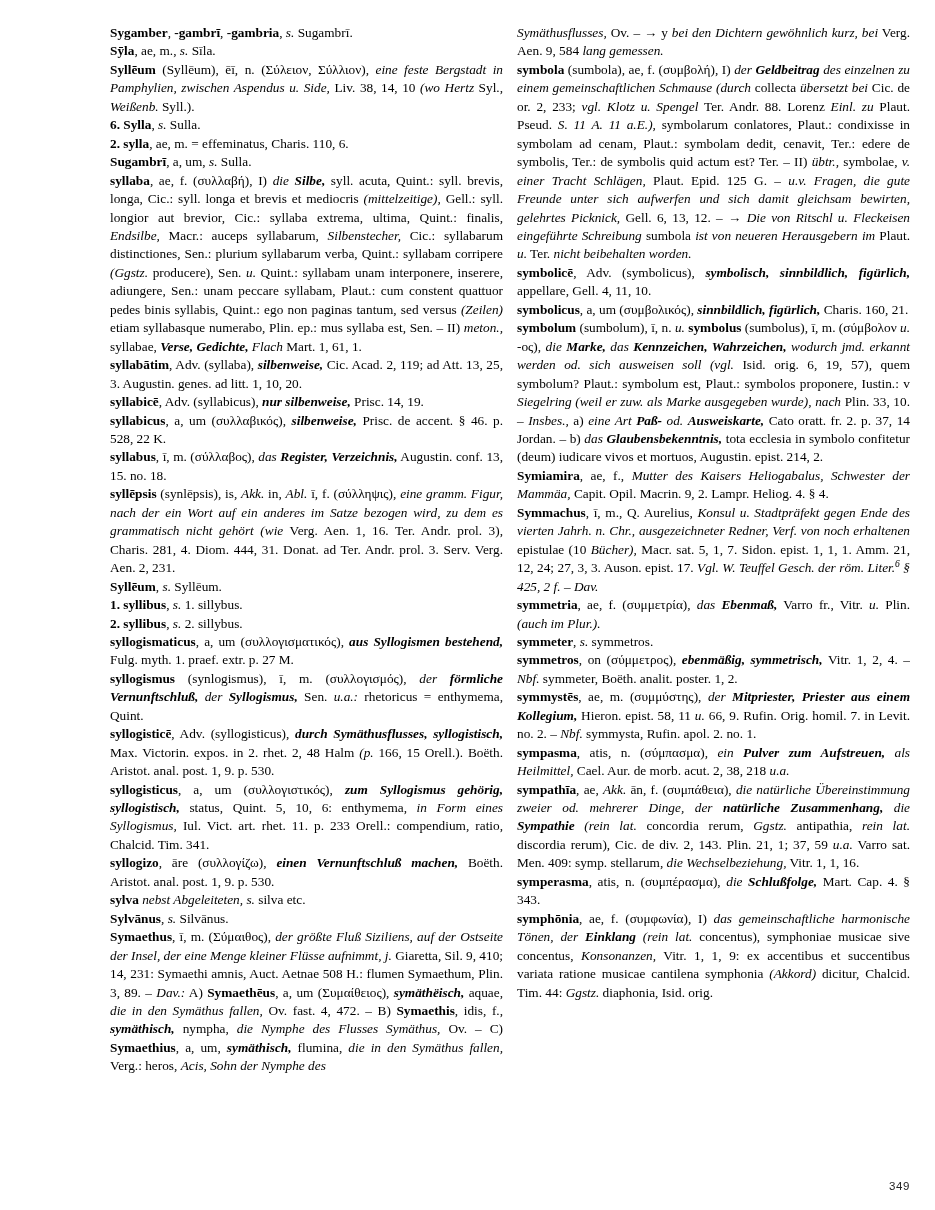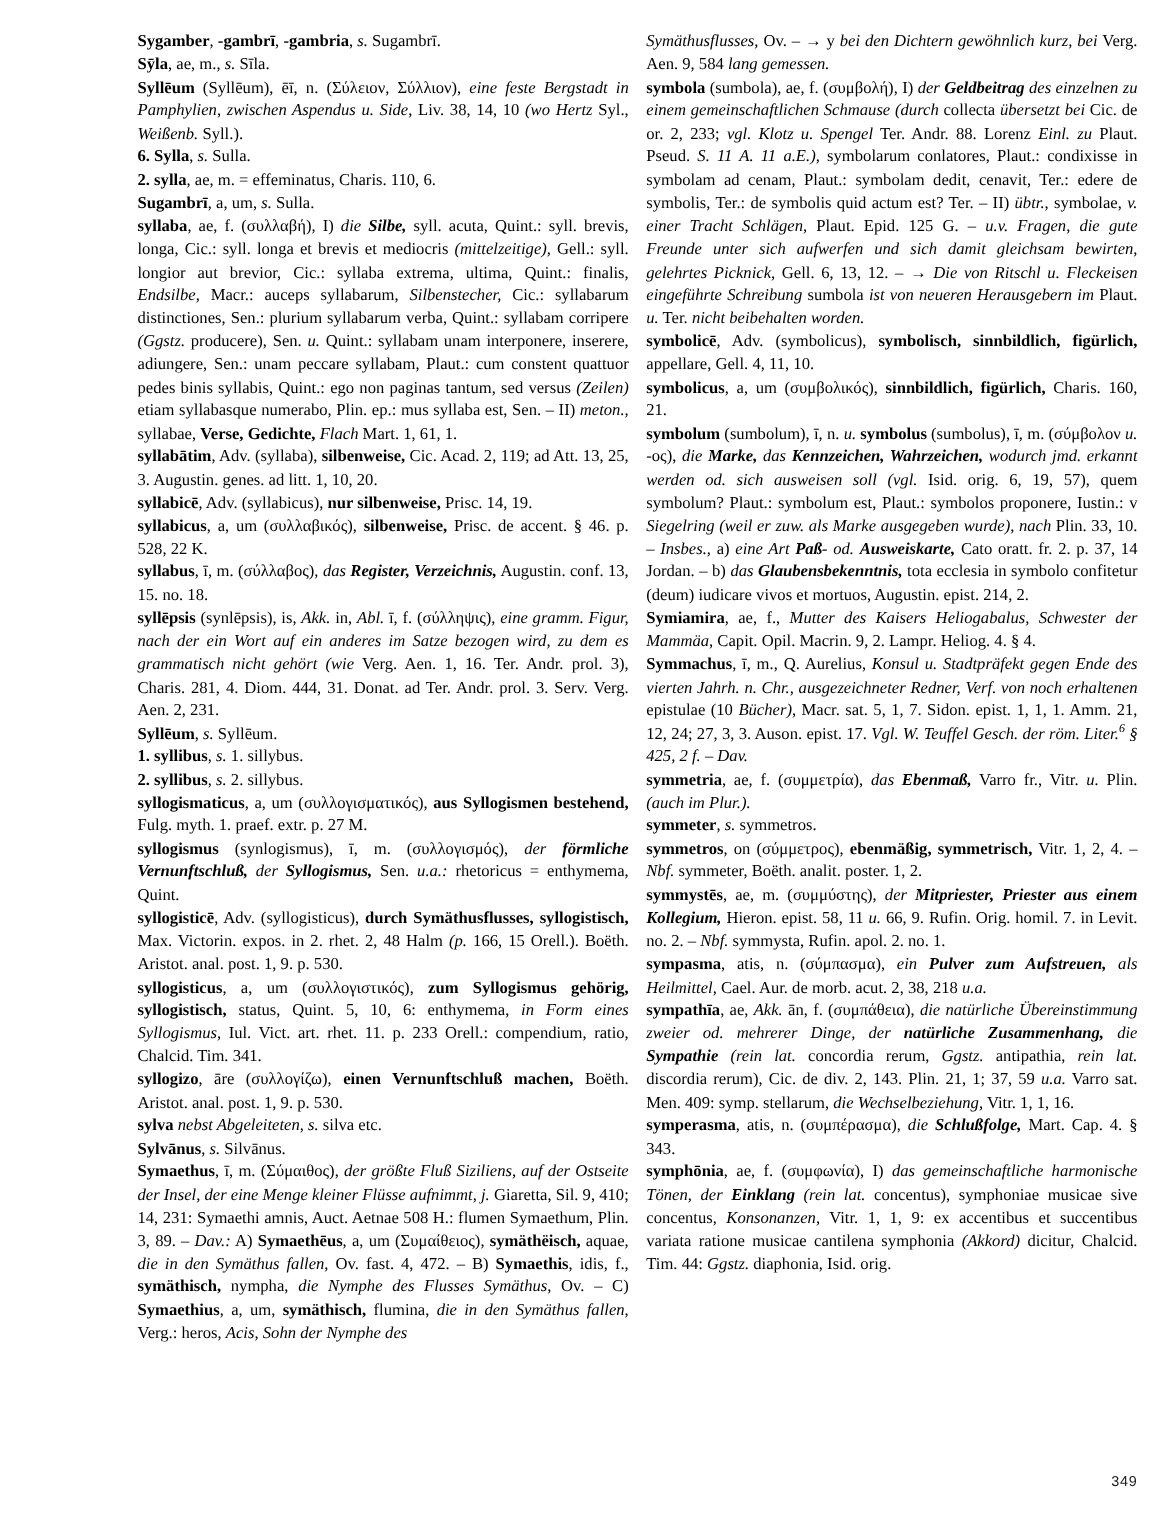--- a/index.html
+++ b/index.html
@@ -47,21 +47,21 @@
   .entry {
     margin: 0;
     padding: 0;
     text-indent: 0;
   }
   
   .hw { font-weight: bold; }
   
   .it { font-style: italic; }
   
-  .bi { font-weight: bold; }
+  .bi { font-weight: bold; font-style: italic; }
   .sup { font-size: 0.72em; vertical-align: super; line-height: 0; }
 
   #pagenum {
     position: absolute;
     right: 25px;
     bottom: 18px;
     font-size: 11.5px;
     letter-spacing: 0.6px;
     font-family: "Liberation Sans", "DejaVu Sans", sans-serif;
     color: #222;

